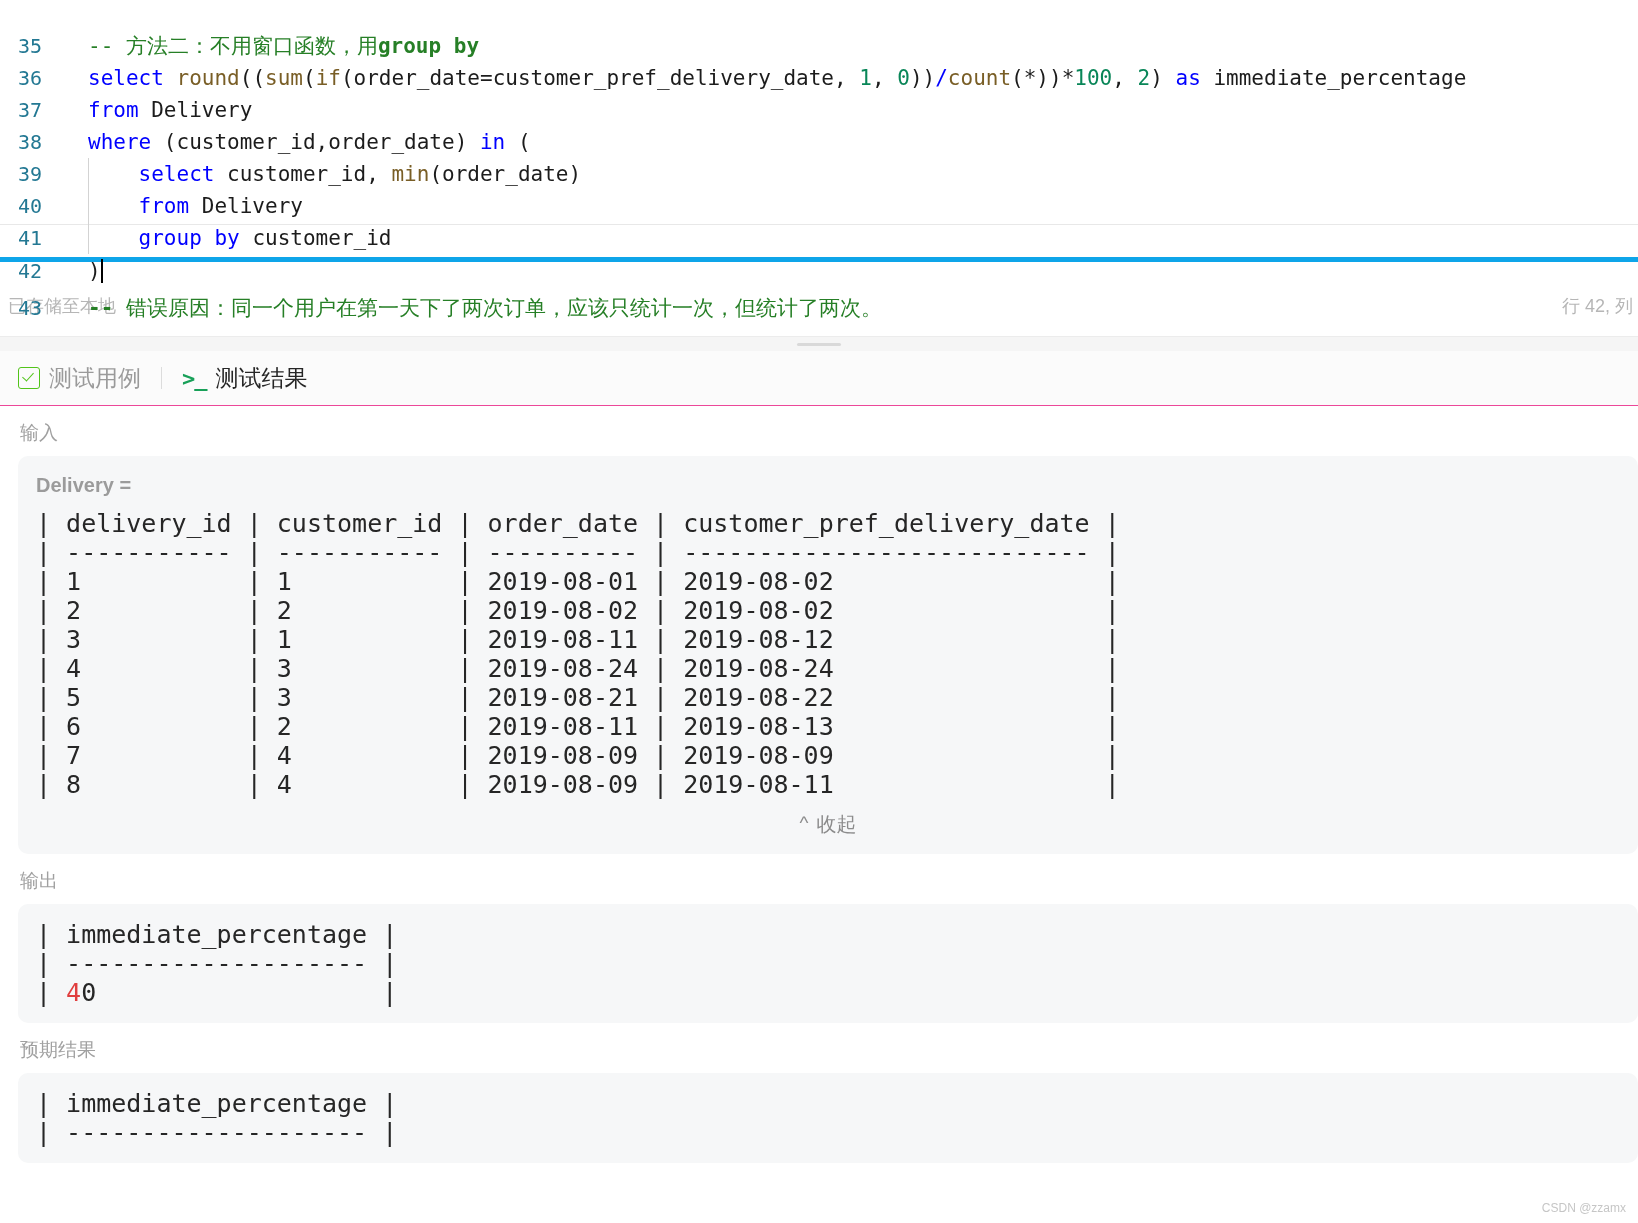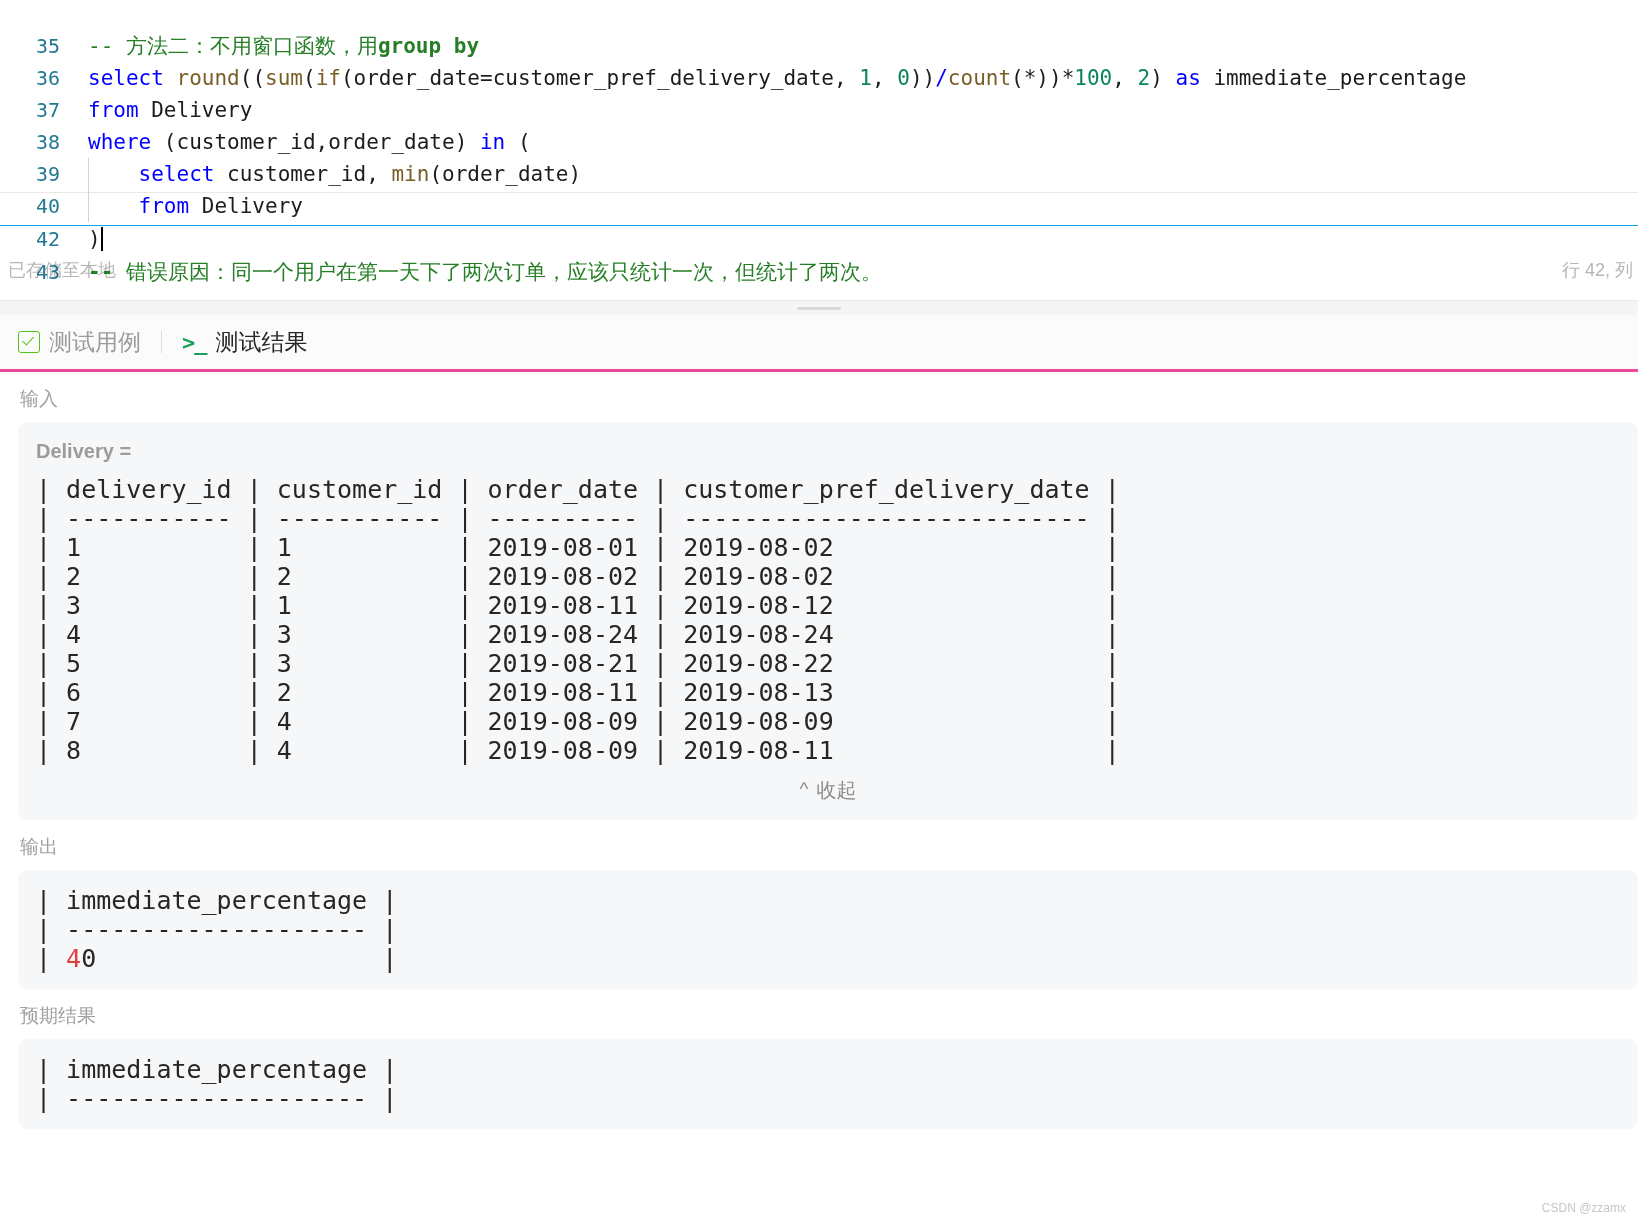--- a/index.html
+++ b/index.html
@@ -26,26 +26,26 @@
     align-items: baseline;
     height: 32px;
     font-family: "DejaVu Sans Mono", monospace;
     font-size: 21px;
     line-height: 32px;
     white-space: pre;
   }
   .code-line.current {
     background: #ffffff;
     border-top: 1px solid #e8e8e8;
-    border-bottom: 1px solid #0ea5e9;
+    border-bottom: 5px solid #0ea5e9;
   }
   .gutter {
     width: 60px;
     min-width: 60px;
-    text-align: right;
+    text-align: center;
     padding-right: 14px;
     color: #237893;
     font-family: "DejaVu Sans Mono", monospace;
     font-size: 20px;
     user-select: none;
   }
   .code-text {
     flex: 1;
     padding-left: 14px;
     color: #1c1c1c;
@@ -117,21 +117,21 @@
     background: #d9d9d9;
   }
 
   
   .tabbar {
     height: 54px;
     display: flex;
     align-items: center;
     padding-left: 10px;
     background: #fbfbfb;
-    border-bottom: 3px solid #ec4899;
+    border-bottom: 1px solid #ec4899;
   }
   .tab {
     display: flex;
     align-items: center;
     gap: 9px;
     padding: 0 8px;
     font-size: 23px;
     cursor: pointer;
   }
   .tab.inactive { color: #9a9a9a; }
@@ -254,20 +254,24 @@
   <div class="code-line">
     <div class="gutter">39</div>
     <div class="code-text"><span class="indent-guide"></span><span class="op">    </span><span class="kw">select</span><span class="op"> customer_id, </span><span class="fn">min</span><span class="op">(order_date)</span></div>
   </div>
 
   <div class="code-line">
     <div class="gutter">40</div>
     <div class="code-text"><span class="indent-guide"></span><span class="op">    </span><span class="kw">from</span><span class="op"> Delivery</span></div>
   </div>
 
+  <div class="code-line">
+    <div class="gutter">41</div>
+    <div class="code-text"><span class="indent-guide"></span><span class="op">    </span><span class="kw">group</span><span class="kw"> by</span><span class="op"> customer_id</span></div>
+  </div>
 
   <div class="code-line current">
     <div class="gutter">42</div>
     <div class="code-text"><span class="op">)</span><span class="caret"></span></div>
   </div>
 
   <div class="code-line">
     <div class="gutter">43</div>
     <div class="code-text"><span class="cmt-b">--</span><span class="cmt"> 错误原因：同一个用户在第一天下了两次订单，应该只统计一次，但统计了两次。</span></div>
   </div>

